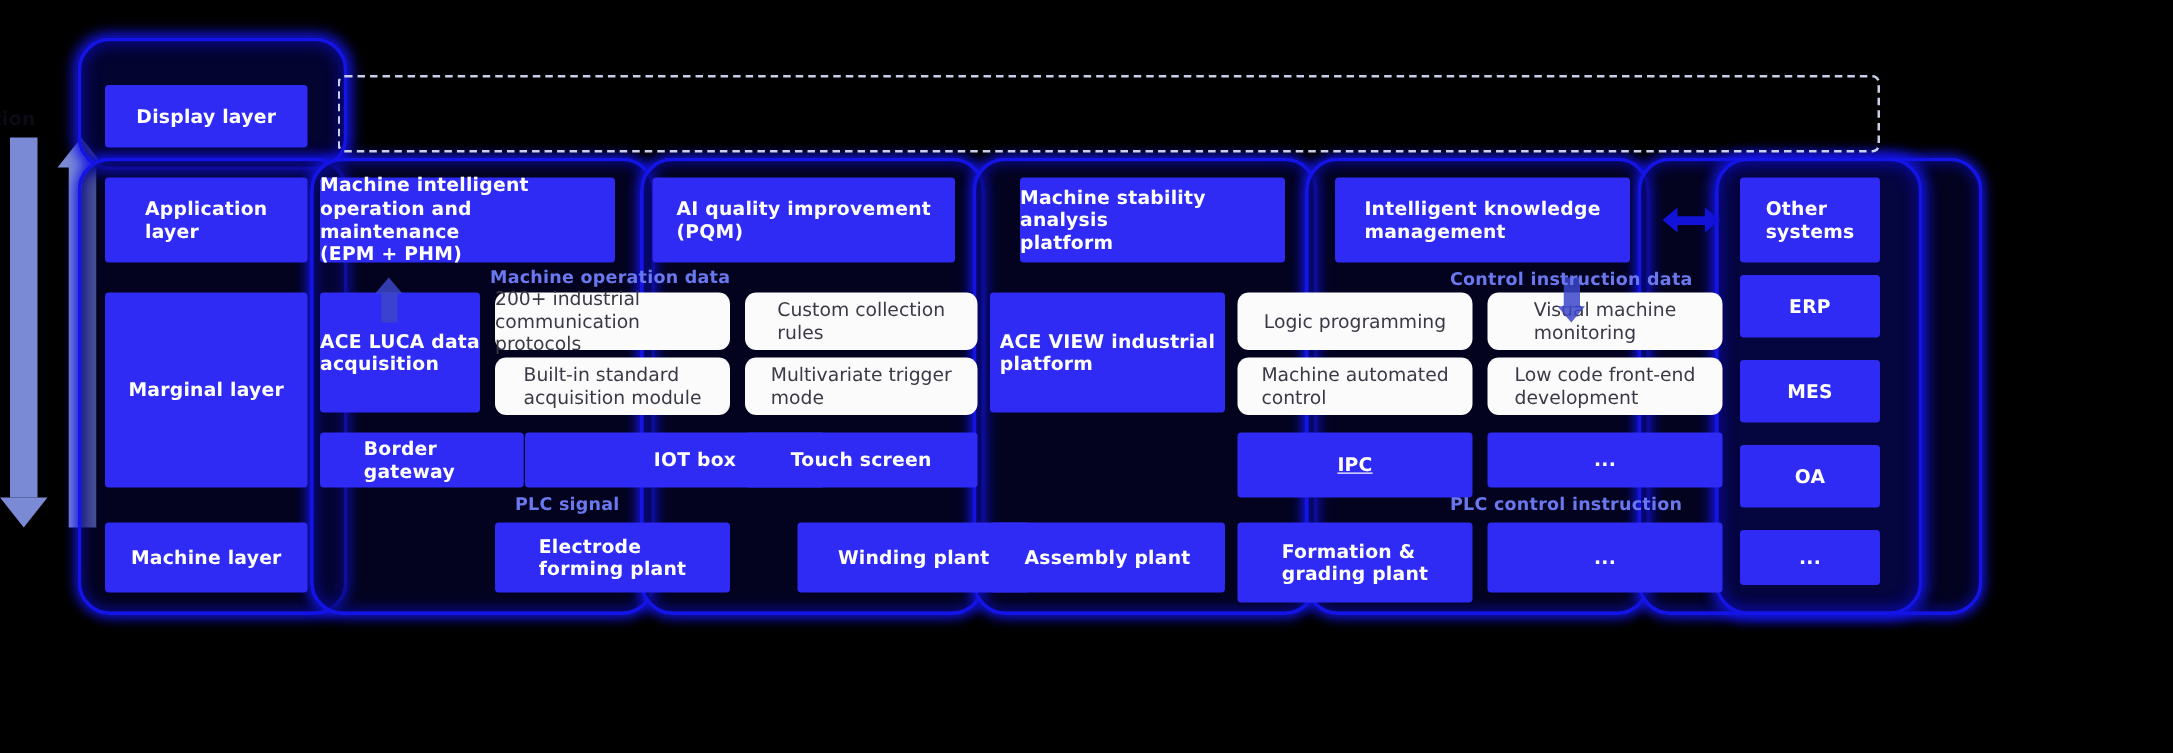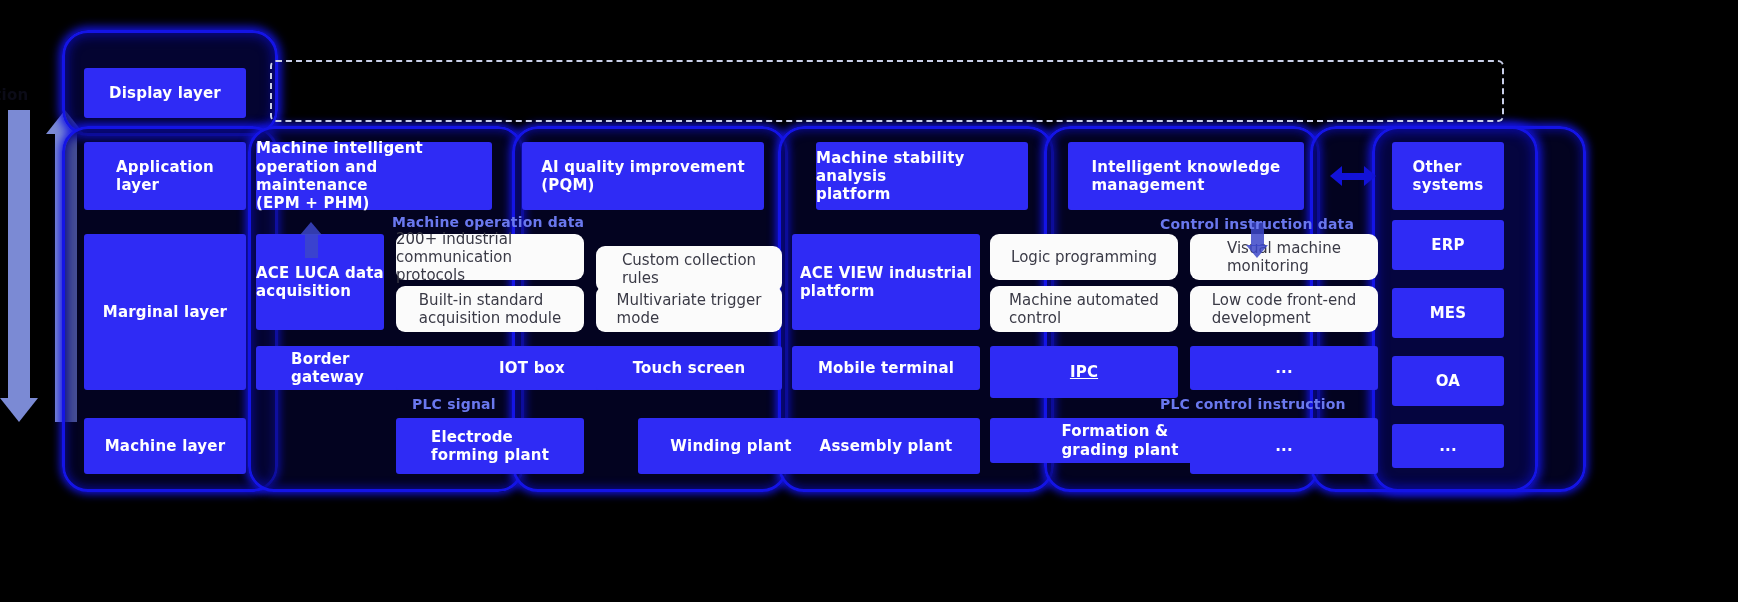--- a/index.html
+++ b/index.html
@@ -138,46 +138,45 @@
   <div class="cap" style="left:1160px;top:216px;">Control instruction data</div>
 
   <div class="cap" style="left:412px;top:396px;">PLC signal</div>
   <div class="cap" style="left:1160px;top:396px;">PLC control instruction</div>
 
   <div class="box b-blue" style="left:256px;top:234px;width:128px;height:96px;white-space:pre-line;">ACE LUCA data
 acquisition</div>
 
   <div class="box b-white" style="left:396px;top:234px;width:188px;height:46px;white-space:pre-line;">200+ industrial
 communication protocols</div>
-  <div class="box b-white" style="left:596px;top:234px;width:186px;height:46px;white-space:pre-line;margin-top:12px;">Custom collection
+  <div class="box b-white" style="left:596px;top:234px;width:186px;height:46px;white-space:pre-line;">Custom collection
 rules</div>
   <div class="box b-white" style="left:396px;top:286px;width:188px;height:46px;white-space:pre-line;">Built-in standard
 acquisition module</div>
   <div class="box b-white" style="left:596px;top:286px;width:186px;height:46px;white-space:pre-line;">Multivariate trigger
 mode</div>
 
   <div class="box b-blue" style="left:792px;top:234px;width:188px;height:96px;white-space:pre-line;">ACE VIEW industrial
 platform</div>
 
   <div class="box b-white" style="left:990px;top:234px;width:188px;height:46px;white-space:pre-line;">Logic programming</div>
   <div class="box b-white" style="left:1190px;top:234px;width:188px;height:46px;white-space:pre-line;">Visual machine
 monitoring</div>
   <div class="box b-white" style="left:990px;top:286px;width:188px;height:46px;white-space:pre-line;">Machine automated
 control</div>
   <div class="box b-white" style="left:1190px;top:286px;width:188px;height:46px;white-space:pre-line;">Low code front-end
 development</div>
 
   <div class="box b-blue" style="left:256px;top:346px;width:128px;height:44px;padding-left:35px;">Border gateway</div>
-  <div class="box b-blue" style="left:396px;top:346px;width:208px;height:44px;padding-left:32px;">IOT box</div>
+  <div class="box b-blue" style="left:420px;top:346px;width:208px;height:44px;padding-left:32px;">IOT box</div>
   <div class="box b-blue" style="left:596px;top:346px;width:186px;height:44px;">Touch screen</div>
-  <div class="box b-blue" style="left:792px;top:346px;width:188px;height:44px;">Mobile terminal</div>
   <div class="box b-blue" style="left:990px;top:346px;width:188px;height:52px;text-decoration:underline;">IPC</div>
   <div class="box b-blue" style="left:1190px;top:346px;width:188px;height:44px;">...</div>
 
   <div class="box b-blue" style="left:396px;top:418px;width:188px;height:56px;white-space:pre-line;">Electrode
 forming plant</div>
   <div class="box b-blue" style="left:596px;top:418px;width:186px;height:56px;margin-left:42px;">Winding plant</div>
   <div class="box b-blue" style="left:792px;top:418px;width:188px;height:56px;">Assembly plant</div>
-  <div class="box b-blue" style="left:990px;top:418px;width:188px;height:45px;white-space:pre-line;padding-left:36px;">Formation &amp;
+  <div class="box b-blue" style="left:990px;top:418px;width:188px;height:64px;white-space:pre-line;">Formation &amp;
 grading plant</div>
   <div class="box b-blue" style="left:1190px;top:418px;width:188px;height:56px;">...</div>
 
 </div>
 
 </body></html>

